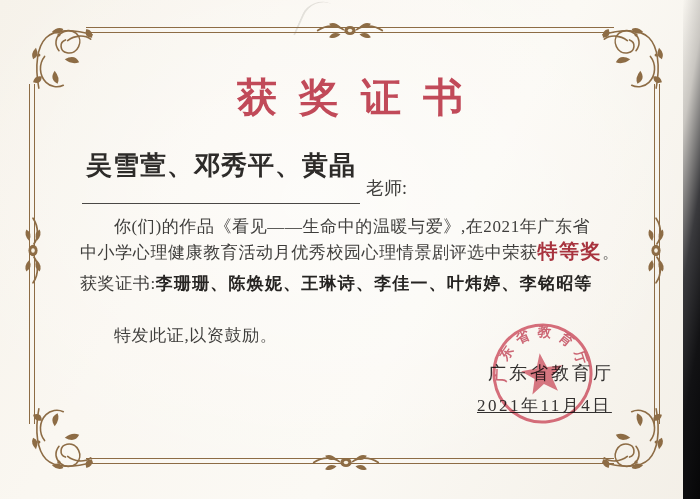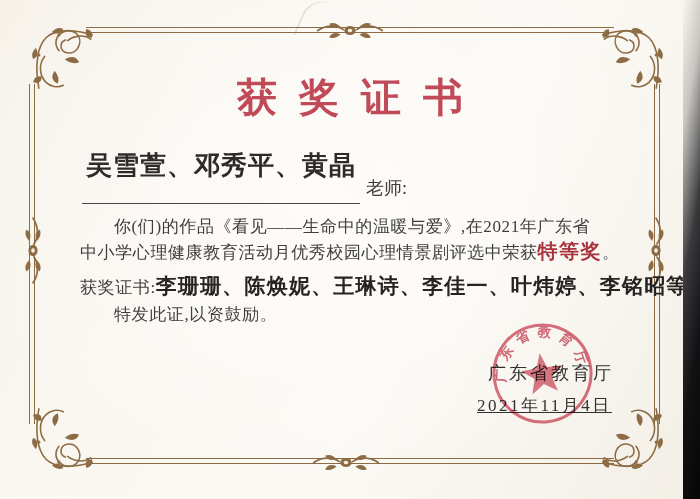--- a/index.html
+++ b/index.html
@@ -55,22 +55,22 @@
     min-width:218px; padding:0 4px 20px 4px;
     border-bottom:1.6px solid #4a4846; letter-spacing:1px;
   }
   #honorific { font-size:18px; color:#3f3e3c; padding:0 0 4px 6px;margin-top:24px; }
 
   .bodyline { position:absolute; left:80px; width:550px; font-size:17px; color:#3f3e3c; letter-spacing:.6px; white-space:nowrap; }
   #body-line-1 { top:203px; text-indent:34px;margin-top:12px; }
   #body-line-2 { top:238px; }
   #award { font-size:20px; font-weight:bold; color:#a8333e; letter-spacing:1.5px; }
   #body-line-3 { top:272px; }
-  #participants { font-size:21px; font-weight:bold; color:#262422; letter-spacing:1.2px; }
-  #body-line-4 { top:303px; text-indent:34px; }
+  #participants { font-size:17px; font-weight:bold; color:#262422; letter-spacing:1.2px; }
+  #body-line-4 { top:324px; text-indent:34px; }
 
   #issuer { position:absolute; left:488px; top:361px; font-size:18px; color:#333130; letter-spacing:3px; white-space:nowrap; }
   #date   { position:absolute; left:477px; top:394px; font-size:17px; color:#333130; letter-spacing:2.5px; white-space:nowrap;text-decoration:underline; }
 
   #seal {
     position:absolute; left:486px; top:317px; width:113px; height:113px;
     transform:rotate(-8deg); opacity:.85; mix-blend-mode:multiply; pointer-events:none;
   }
   #seal text { font-size:13.5px; font-weight:bold; fill:#c94f63; letter-spacing:7px; }
 </style>

